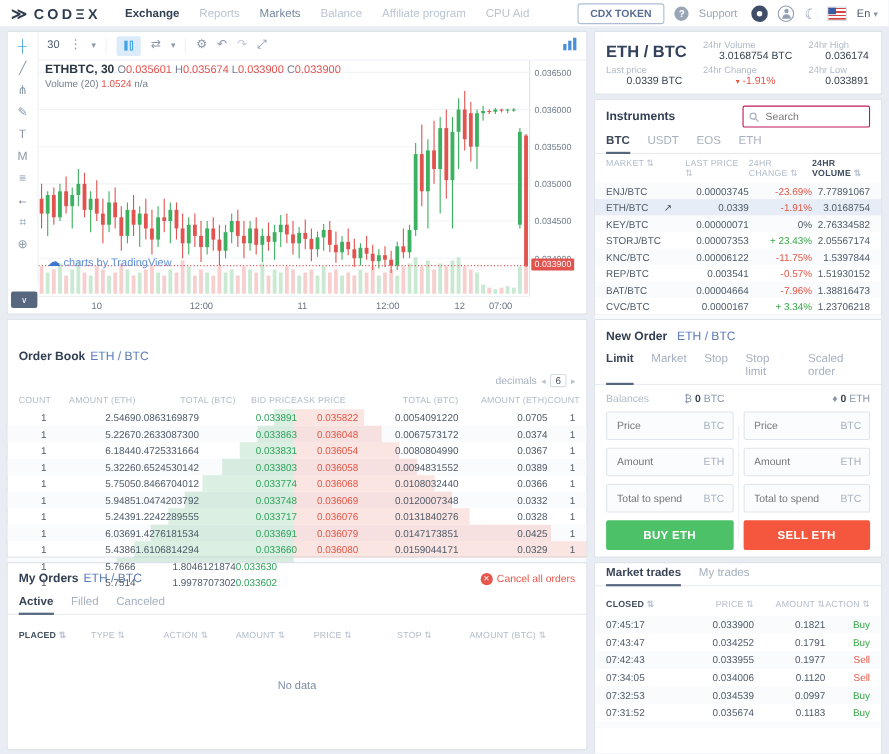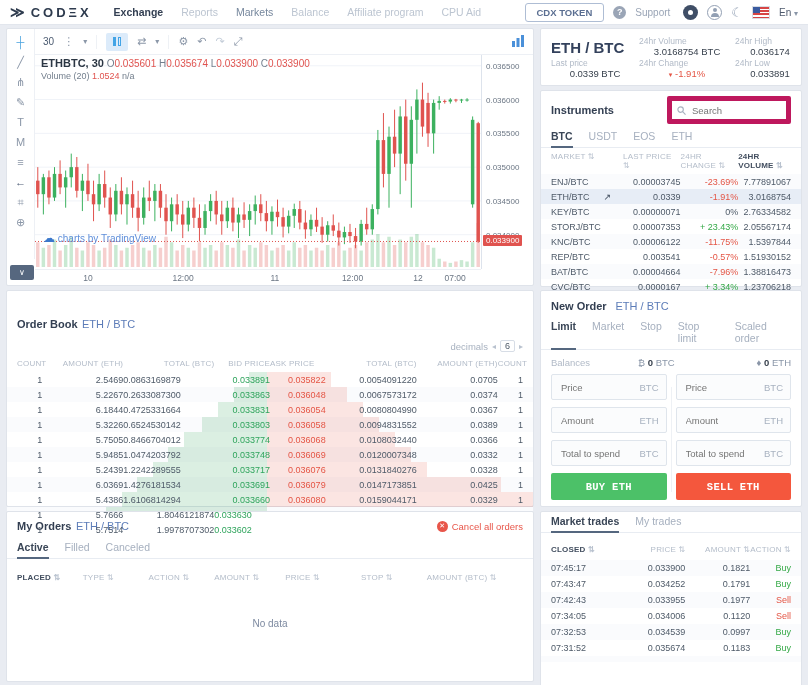--- a/index.html
+++ b/index.html
@@ -79,21 +79,21 @@
   #tickerPanel{left:540px;top:28px;width:262px;height:58px;padding:7px 10px;}
   .ticker-grid{display:grid;grid-template-columns:88px 96px 70px;grid-template-rows:22px 22px;}
   .t-pair{font-size:15px;font-weight:bold;color:#33415c;align-self:center;}
   .t-lbl{font-size:8.5px;color:#b1bac7;}
   .t-val{font-size:9.5px;color:#39424e;text-align:center;}
   .t-val.red{color:#e45545;}
   .t-val .tri{font-size:7px;}
   
   #instrPanel{left:540px;top:90px;width:262px;height:197px;}
   .instr-head{display:flex;align-items:center;justify-content:space-between;padding:5px 10px 3px;}
-  .search-box{display:flex;align-items:center;gap:4px;border:5px solid #be185d;border-radius:2px;height:18px;padding:0 5px;width:104px;}
+  .search-box{display:flex;align-items:center;gap:4px;border:1px solid #be185d;border-radius:2px;height:18px;padding:0 5px;width:104px;}
   .search-box input{border:0;outline:0;width:80px;font-size:9.5px;font-family:inherit;color:#4e5a6d;background:transparent;}
   .grid-hdr{display:grid;font-size:8px;color:#b3bcc9;padding:4px 10px;letter-spacing:0.2px;}
   .instr-grid{grid-template-columns:30% 24% 24% 22%;}
   .grid-hdr span:not(:first-child){text-align:left;}
   .instr-row{display:grid;grid-template-columns:30% 24% 24% 22%;padding:2.5px 10px;font-size:9px;color:#4e5a68;cursor:pointer;}
   .instr-row:nth-child(odd){background:#fafbfd;}
   .instr-row.sel{background:#e7edf6;}
   .instr-row span:not(:first-child){text-align:right;}
   .up{color:#35a947;} .down{color:#e45545;} .flat{color:#4e5a68;}
   .instr-arrow{color:#3a4657;font-size:9px;margin-left:14px;}
@@ -122,21 +122,21 @@
   .no-head{padding:5px 10px 3px;}
   .balances{display:flex;align-items:center;padding:7px 10px 6px;font-size:9.5px;}
   .bal-lbl{color:#b1bac7;}
   .bal-val{color:#39424e;}
   .bal-coin{color:#8a96a8;}
   .no-cols{display:flex;gap:9px;padding:0 10px;}
   .no-col{flex:1;display:flex;flex-direction:column;gap:7px;}
   .fld{display:flex;align-items:center;border:1px solid #dfe5ec;border-radius:2px;background:#fbfcfd;height:24px;padding:0 7px;}
   .fld input{border:0;outline:0;background:transparent;flex:1;width:50px;font-size:9.5px;font-family:inherit;color:#4e5a6d;}
   .fld .unit{font-size:9.5px;color:#a8b2c0;}
-  .btn{border:0;border-radius:2px;height:27px;font-family:Liberation Mono, monospace;font-size:10.5px;font-weight:bold;color:#fff;cursor:pointer;letter-spacing:0.3px;}
+  .btn{border:0;border-radius:2px;height:27px;font-family:Liberation Sans, sans-serif;font-size:10.5px;font-weight:bold;color:#fff;cursor:pointer;letter-spacing:0.3px;}
   .btn.buy{background:#4cc168;}
   .btn.sell{background:#f4573d;}
   .no-divider{position:absolute;left:50%;top:96px;bottom:14px;width:1px;background:#eef1f5;}
   
   #moPanel{left:6px;top:511px;width:528px;height:171px;}
   .mo-head{display:flex;align-items:center;padding:5px 10px 3px;}
   .cancel-all{margin-left:auto;display:flex;align-items:center;gap:4px;font-size:9.5px;color:#e8564a;cursor:pointer;}
   .cancel-ico{width:11px;height:11px;border-radius:50%;background:#e8564a;color:#fff;font-size:7px;display:inline-flex;
               align-items:center;justify-content:center;}
   .mo-grid{grid-template-columns:13% 13% 13% 14% 15% 13% 19%;padding-top:14px;padding-bottom:10px;}
@@ -765,21 +765,21 @@
   </div>
   <div class="tabs" id="noTabs">
       <span class="tab active">Limit</span>
       <span class="tab">Market</span>
       <span class="tab">Stop</span>
       <span class="tab">Stop limit</span>
       <span class="tab">Scaled order</span>
     </div>
   <div class="balances">
     <span class="bal-lbl">Balances</span>
-    <span style="margin-left:48px"><span class="bal-coin">₿</span> <b class="bal-val">0</b> <span class="bal-coin">BTC</span></span>
+    <span style="margin-left:32px"><span class="bal-coin">₿</span> <b class="bal-val">0</b> <span class="bal-coin">BTC</span></span>
     <span style="margin-left:auto"><span class="bal-coin">♦</span> <b class="bal-val">0</b> <span class="bal-coin">ETH</span></span>
   </div>
   <div class="no-divider"></div>
   <div class="no-cols">
     <div class="no-col">
       <div class="fld">
           <input placeholder="Price" style="">
           <span class="unit">BTC</span>
         </div>
       <div class="fld">

